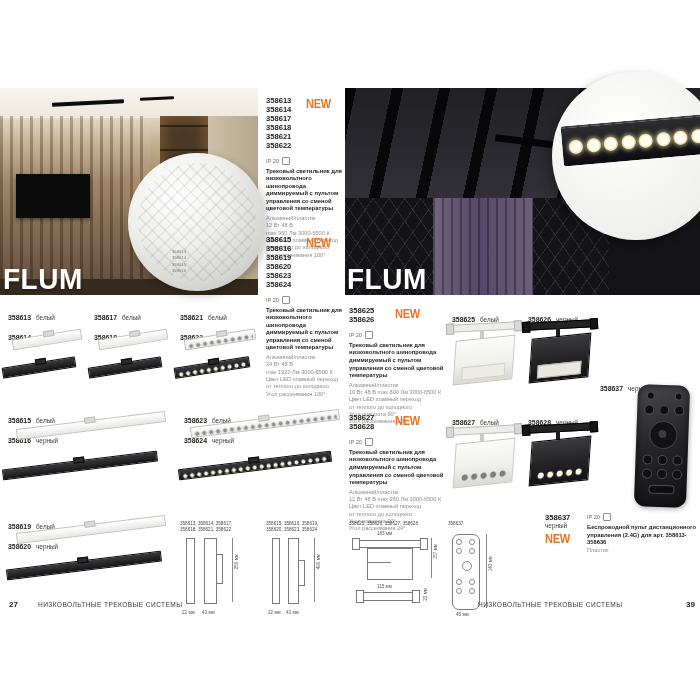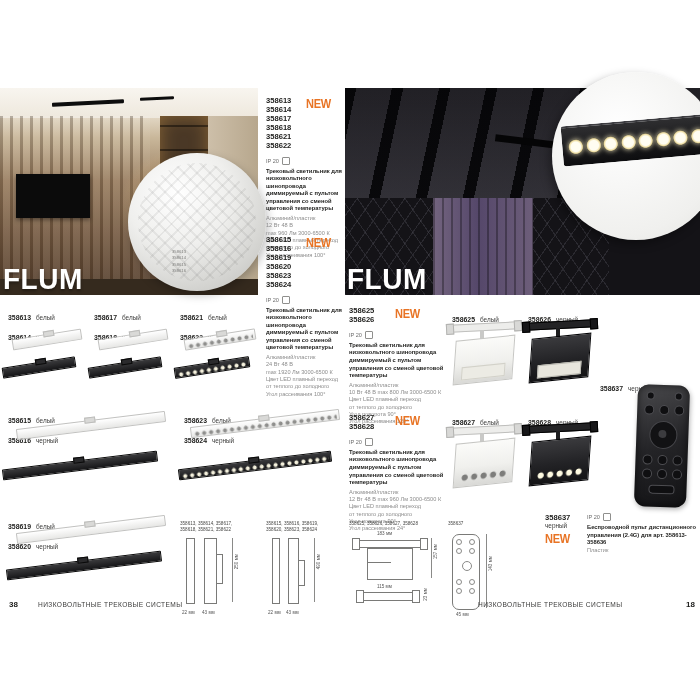--- a/index.html
+++ b/index.html
@@ -314,21 +314,21 @@
     <div class="vbar" style="left:6px;width:6px;"></div>
     <div class="vbar" style="left:22px;width:9px;"></div>
     <div class="vbracket" style="left:32px;top:22px;height:24px;"></div>
     <div class="vdim-line" style="left:48px;"></div>
     <span class="vdim-label" style="left:50px;top:16px;">490 мм</span>
     <span class="under-label" style="left:2px;">22 мм</span>
     <span class="under-label" style="left:20px;">43 мм</span>
   </div>
 </div>
 
-<div class="pagenum" style="left:9px;top:600px;">38</div>
+<div class="pagenum" style="left:9px;top:600px;">27</div>
 <div class="footer-text" style="left:38px;top:601px;">НИЗКОВОЛЬТНЫЕ ТРЕКОВЫЕ СИСТЕМЫ</div>
 
 <div class="photo photo-right">
   <div class="pr-ceiling">
       <div class="pr-beams"></div>
     </div>
   <div class="pr-lattice" style="left:0;width:88px;">
       <div class="diamonds"></div>
     </div>
   <div class="pr-curtain" style="left:88px;width:100px;">
@@ -510,13 +510,13 @@
       <span class="ro-dot" style="left:3px;top:53px;"></span>
         <span class="ro-dot" style="left:16px;top:53px;"></span>
     </div>
     <div class="vdim-line" style="left:38px;top:2px;height:74px;"></div>
     <span class="vdim-label" style="left:40px;top:24px;">143 мм</span>
     <span class="hdim-label" style="left:8px;top:80px;">45 мм</span>
   </div>
 </div>
 
 <div class="footer-text" style="left:478px;top:601px;">НИЗКОВОЛЬТНЫЕ ТРЕКОВЫЕ СИСТЕМЫ</div>
-<div class="pagenum" style="left:686px;top:600px;">18</div>
+<div class="pagenum" style="left:686px;top:600px;">39</div>
 
 </body></html>

